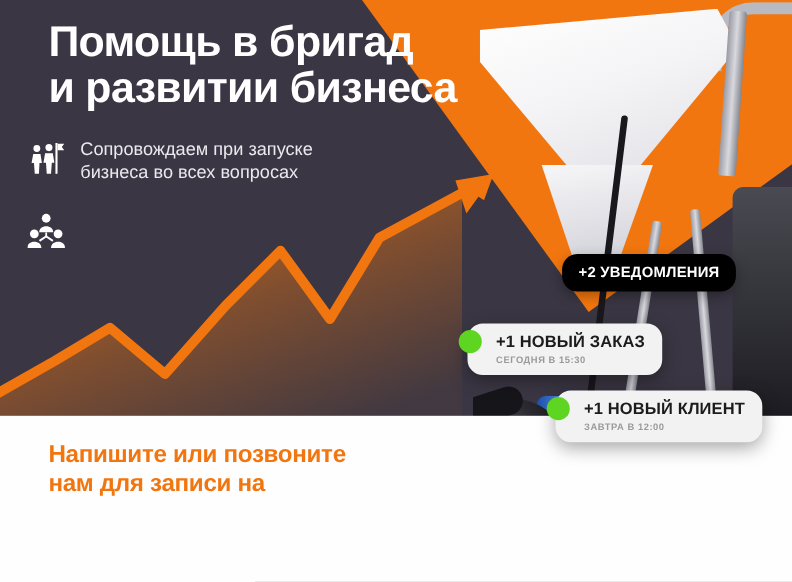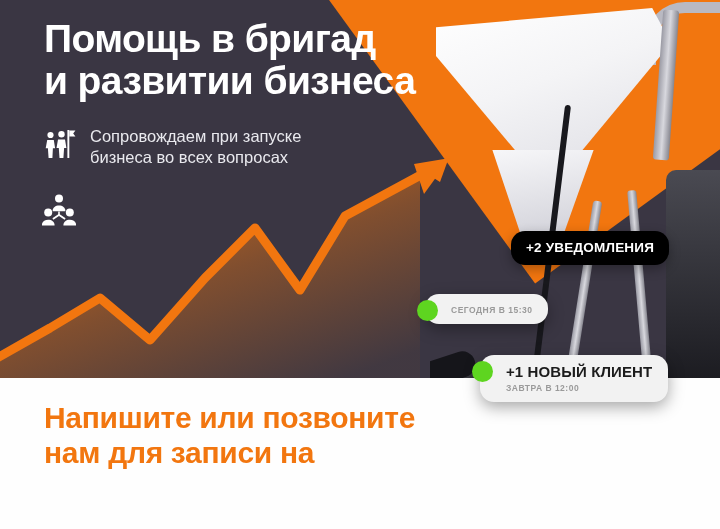--- a/index.html
+++ b/index.html
@@ -80,21 +80,21 @@
 
   
   .headline{
     position:absolute;left:44px;top:18px;width:420px;
     color:#ffffff;font-weight:bold;font-size:39px;line-height:1.07;
     letter-spacing:-.6px;
   }
   .headline .l2{display:block;}
 
   
-  .bullets{position:absolute;left:42px;top:126px;width:330px;}
+  .bullets{position:absolute;left:25px;top:126px;width:330px;}
   .bullet{display:flex;align-items:flex-start;margin-bottom:22px;}
   .bullet .ico{width:40px;flex:0 0 40px;padding-top:2px;}
   .bullet .txt{
     color:#e9e9ee;font-size:16.5px;line-height:1.28;padding-left:8px;
   }
 
   
   .badge-notif{
     position:absolute;left:511px;top:231px;
     background:#000000;color:#fff;
@@ -108,26 +108,26 @@
     box-shadow:0 5px 16px rgba(0,0,0,.35);
     padding:8px 16px 9px 26px;
   }
   .card .dot{
     position:absolute;left:-8px;top:6px;width:21px;height:21px;border-radius:50%;
     background:#5ed520;
   }
   .card .title{color:#1c1c1c;font-weight:bold;font-size:15px;letter-spacing:.1px;white-space:nowrap;}
   .card .sub{color:#9a9a9a;font-weight:bold;font-size:8.5px;letter-spacing:.5px;margin-top:3px;white-space:nowrap;}
   .card-order{left:425px;top:294px;}
-  .card-client{left:480px;top:355px;}
+  .card-client{left:505px;top:355px;}
 
   
   .cta{
     position:absolute;left:44px;top:400px;width:430px;
-    color:#f2760f;font-weight:bold;font-size:30px;line-height:1.17;
+    color:#f2760f;font-weight:bold;font-size:22px;line-height:1.17;
     letter-spacing:-.3px;
   }
   .cta span{display:block;}
 
   
   .wm{
     position:absolute;right:7px;bottom:6px;
     color:rgba(255,255,255,.92);font-weight:bold;font-size:27px;
     letter-spacing:-1px;text-shadow:0 1px 4px rgba(0,0,0,.45);
   }
@@ -218,20 +218,21 @@
         </svg>
       </span>
     </div>
 
   </div>
 
   <div class="badge-notif">+2 УВЕДОМЛЕНИЯ</div>
 
   <div class="card card-order">
     <span class="dot"></span>
+    <div class="title">+1 НОВЫЙ ЗАКАЗ</div>
     <div class="sub">СЕГОДНЯ В 15:30</div>
   </div>
 
   <div class="card card-client">
     <span class="dot"></span>
     <div class="title">+1 НОВЫЙ КЛИЕНТ</div>
     <div class="sub">ЗАВТРА В 12:00</div>
   </div>
 
   <div class="cta">

